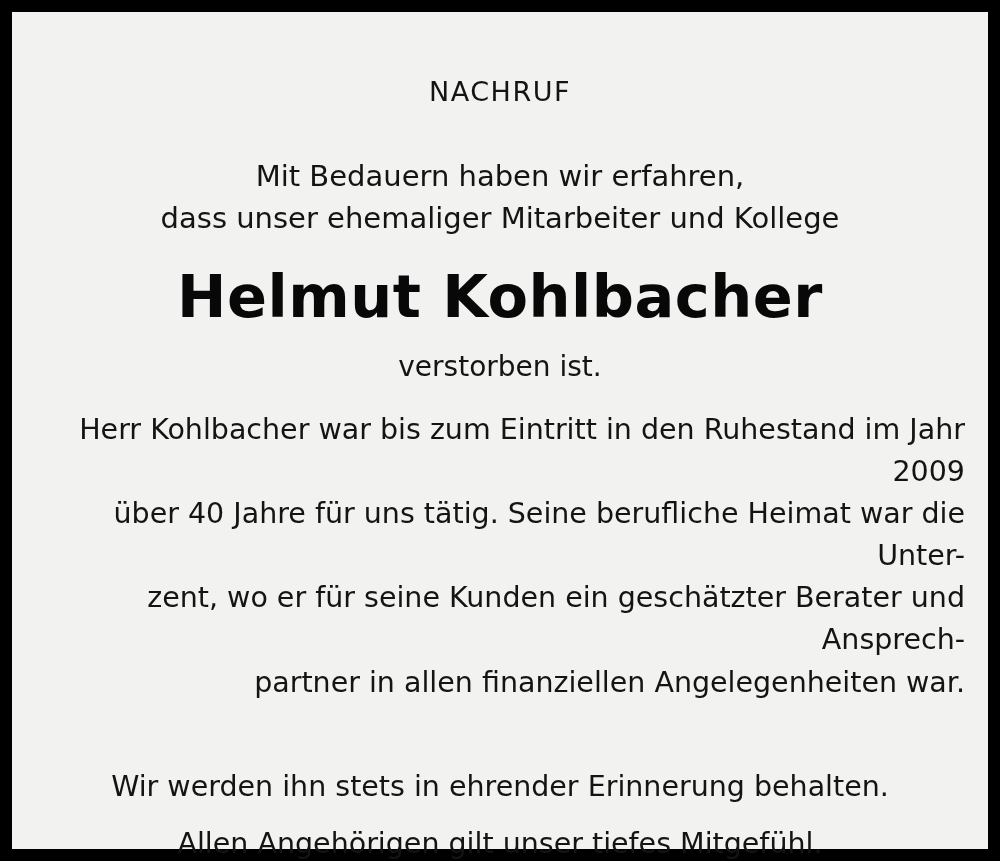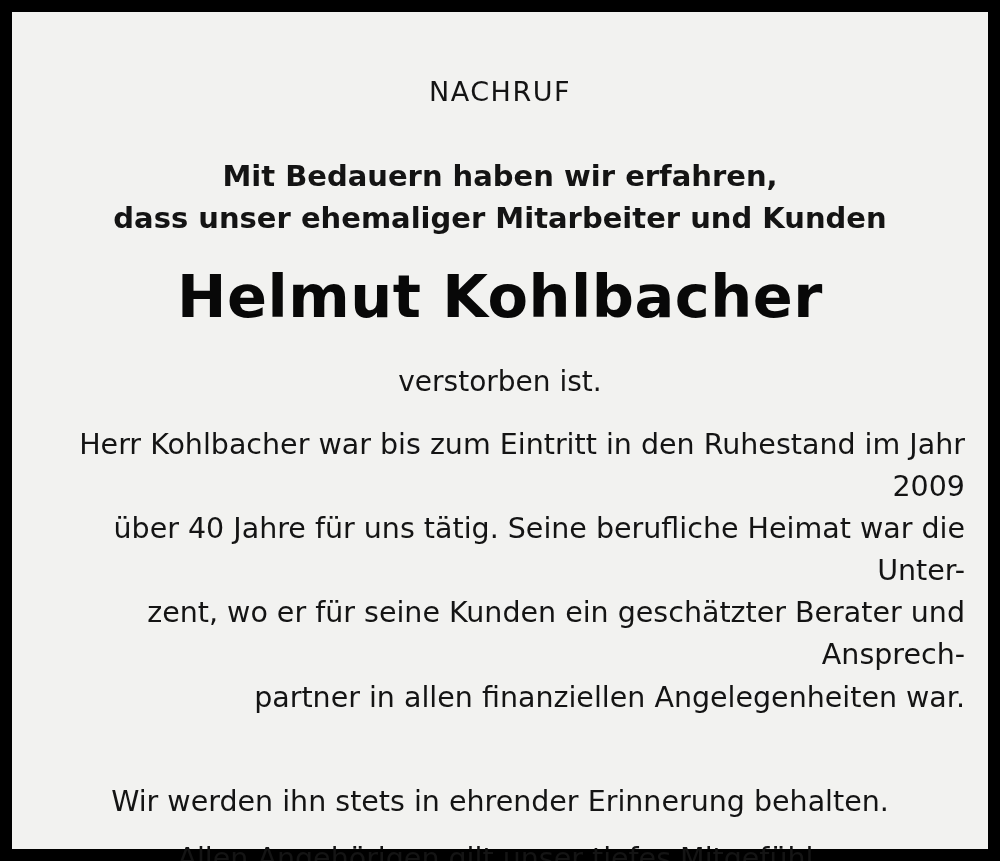--- a/index.html
+++ b/index.html
@@ -36,41 +36,39 @@
     font-weight: 400;
     line-height: 1.2;
     margin-bottom: 48px;
     color: #141414;
   }
   .intro {
     text-align: center;
     font-size: 29px;
     line-height: 1.42;
     color: #141414;
-    font-weight: bold;
   }
   .intro .line {
     display: block;
   }
   .name {
     font-size: 59px;
     font-weight: 700;
     letter-spacing: 0.5px;
     color: #080808;
     margin-top: 26px;
     margin-bottom: 20px;
     text-align: right;
     line-height: 1.1;
   }
   .deceased-line {
     font-size: 28px;
     color: #141414;
     text-align: center;
     margin-bottom: 26px;
-    margin-top: 15px;
   }
   .body-text {
     text-align: right;
     font-size: 28.5px;
     line-height: 1.48;
     color: #141414;
     width: 930px;
   }
   .body-text .line {
     display: block;
@@ -90,21 +88,21 @@
 </head>
 <body>
 
 <div class="obituary-frame">
   <div class="obituary-card">
 
     <div class="heading">NACHRUF</div>
 
     <div class="intro">
       <span class="line">Mit Bedauern haben wir erfahren,</span>
-      <span class="line">dass unser ehemaliger Mitarbeiter und Kunden</span>
+      <span class="line">dass unser ehemaliger Mitarbeiter und Kollege</span>
     </div>
 
     <div class="name">Helmut Kohlbacher</div>
 
     <div class="deceased-line">verstorben ist.</div>
 
     <div class="body-text">
       <span class="line">Herr Kohlbacher war bis zum Eintritt in den Ruhestand im Jahr 2009</span>
       <span class="line">über 40 Jahre für uns tätig. Seine berufliche Heimat war die Unter-</span>
       <span class="line">zent, wo er für seine Kunden ein geschätzter Berater und Ansprech-</span>

